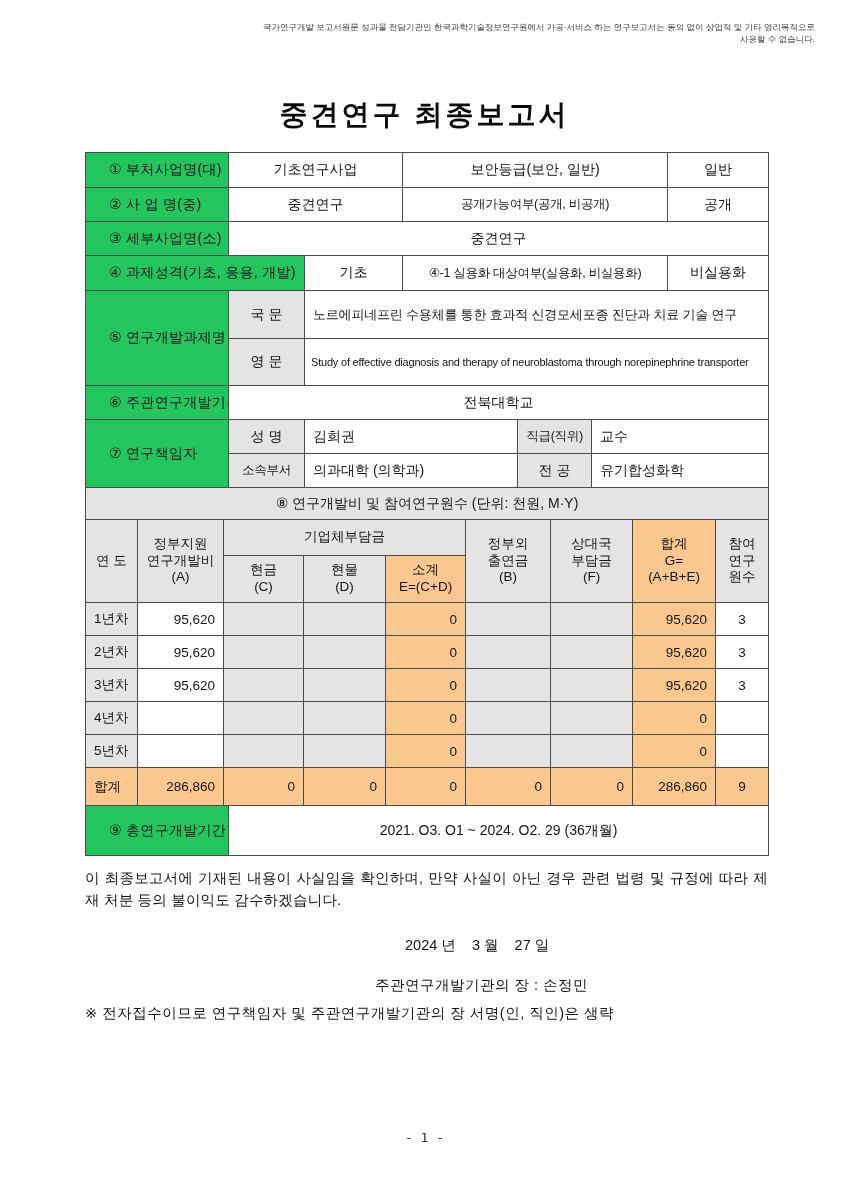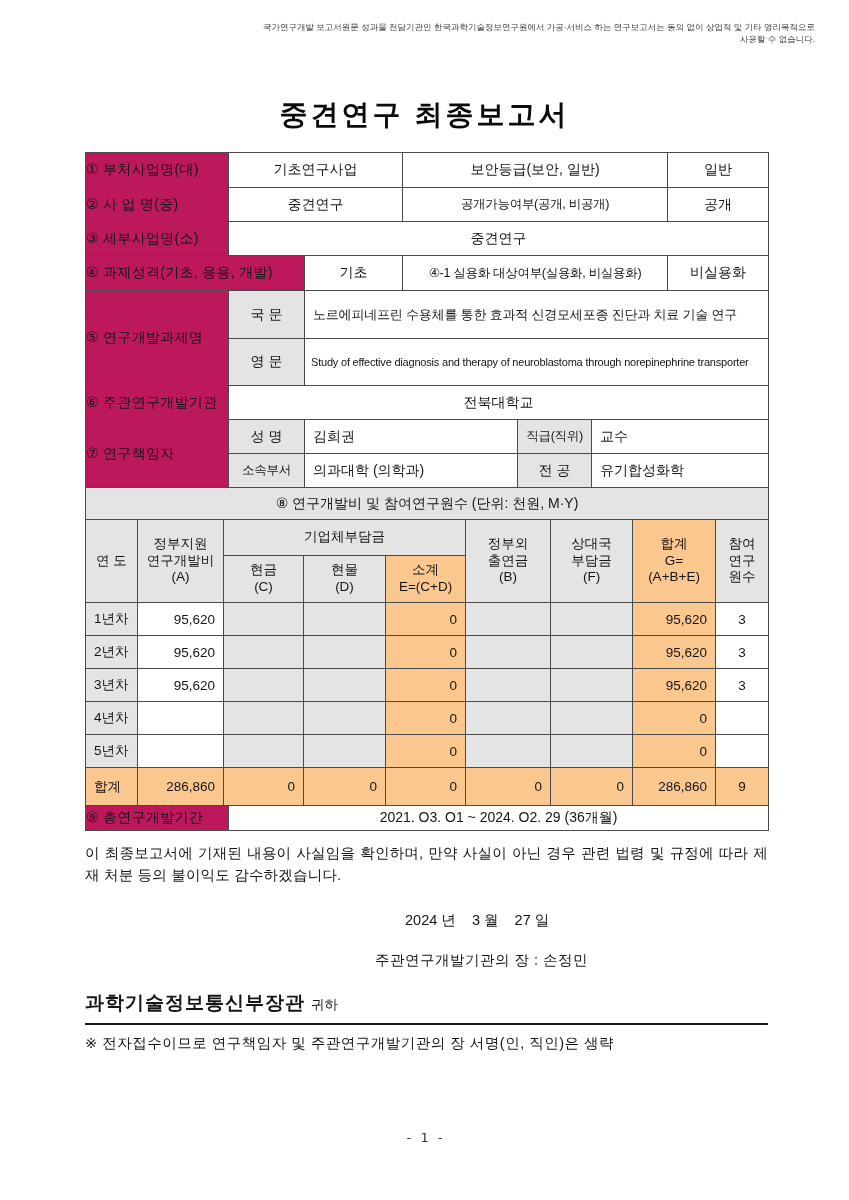--- a/index.html
+++ b/index.html
@@ -18,38 +18,38 @@
   }
   .doc { position:absolute; top:152px; left:85px; width:683px; }
 
   table { border-collapse:collapse; table-layout:fixed; width:683px; }
   table + table { margin-top:-1px; }
   td {
     border:1px solid #4a4a4a; font-size:14px; color:#151515;
     padding:2px 6px; vertical-align:middle; overflow:hidden; white-space:nowrap;
     text-align:center;
   }
-  .lbl  { background:#be185d; text-align:left; padding-left:0; letter-spacing:0.3px; }
+  .lbl  { background:#22c55e; text-align:left; padding-left:23px; letter-spacing:0.3px; }
   .sub  { background:#e4e4e4; text-align:center; }
   .gray { background:#e4e4e4; }
   .orange { background:#fac88f; }
   .left { text-align:left; padding-left:8px; }
   .num  { text-align:right; padding-right:8px; }
   .tight { font-size:12.5px; letter-spacing:-0.3px; }
   .kor  { font-size:13px; letter-spacing:-0.2px; text-align:left; padding-left:8px; }
   .eng  { font-size:11px; letter-spacing:-0.2px; text-align:left; padding-left:6px;margin-top:44px; }
   .pre  { white-space:pre-line; line-height:1.25; }
   .banner { background:#e4e4e4; height:32px; }
   .banner b { font-weight:normal; }
   .r34 td { height:34px; } .r35 td { height:35px; }
   .r48 td { height:48px; } .r47 td { height:47px; }
   .h36 td { height:36px; } .h47 td { height:47px; }
   .d33 td { height:33px; font-size:13.5px; }
   .tot td { height:38px; font-size:13.5px; background:#fac88f; }
-  .r39 td { height:25px;margin-top:16px; }
+  .r39 td { height:50px;margin-top:16px; }
   .bhead td { font-size:13.5px; line-height:1.25; }
 
   .confirm {
     margin-top:12px; font-size:14.5px; line-height:1.5; letter-spacing:0.2px;
     text-align:justify; white-space:normal;
   }
   .dateline { margin-top:24px; margin-left:320px; font-size:14.5px; white-space:pre; }
   .sig { margin-left:290px; font-size:14.5px; letter-spacing:0.5px; }
   .sig1 { margin-top:30px; }
   .sig2 { margin-top:21px; }
@@ -261,21 +261,18 @@
     </tr>
   </tbody>
     </table>
 
   <p class="confirm">이 최종보고서에 기재된 내용이 사실임을 확인하며, 만약 사실이 아닌 경우 관련 법령 및 규정에 따라 제재 처분 등의 불이익도 감수하겠습니다.</p>
 
   <div class="dateline">2024 년    3 월    27 일</div>
 
   <div class="sig sig2">주관연구개발기관의 장 : 손정민</div>
 
-  <div class="minister-row">
-    <span class="minister">과학기술정보통신부장관</span><span class="minister-suffix">귀하</span>
-  </div>
 
   <div class="note">※ 전자접수이므로 연구책임자 및 주관연구개발기관의 장 서명(인, 직인)은 생략</div>
 
 </div>
 
 <div class="pagenum">- 1 -</div>
 
 </body></html>

